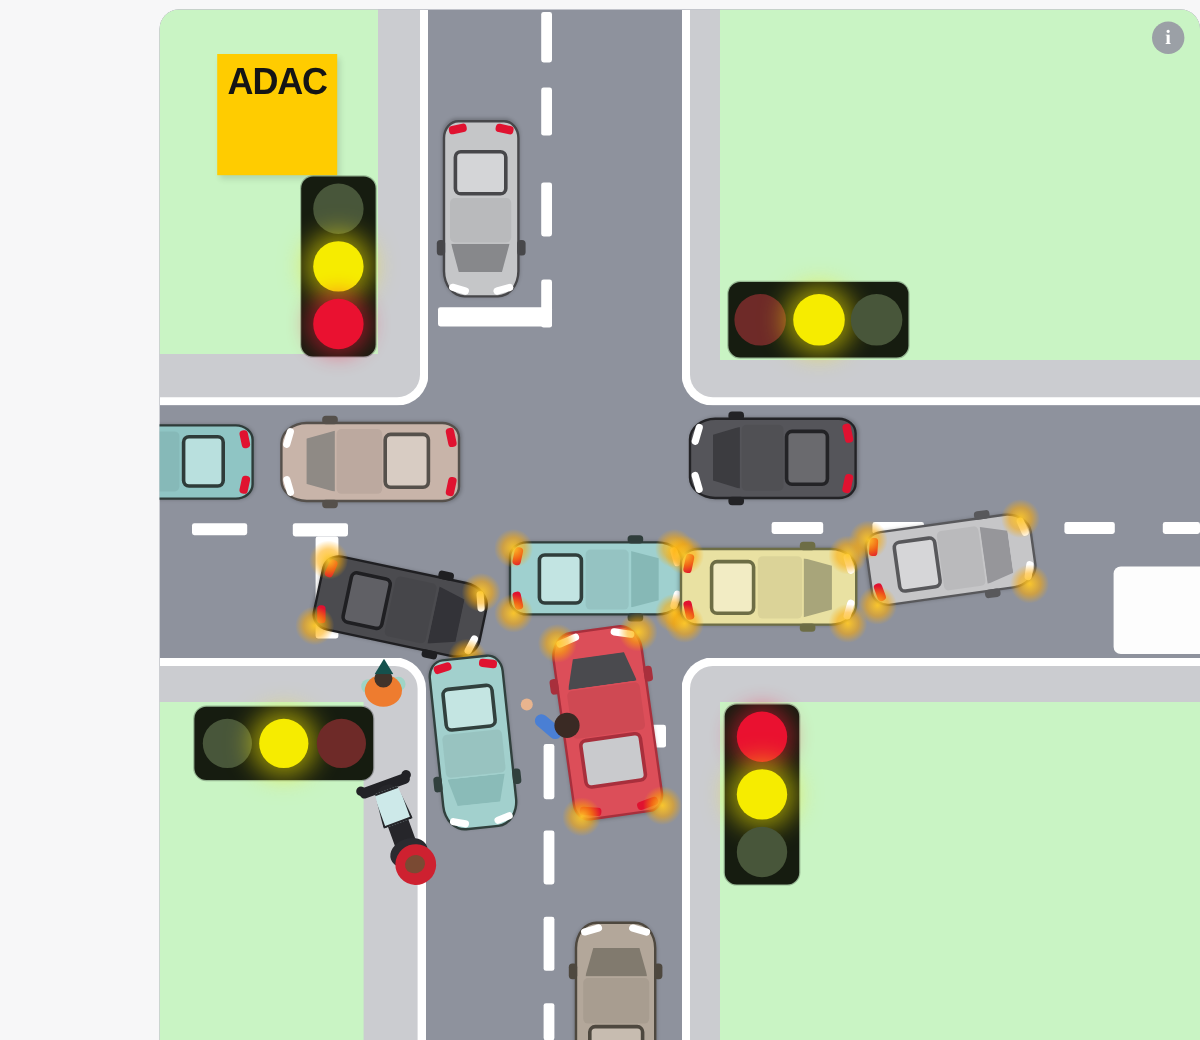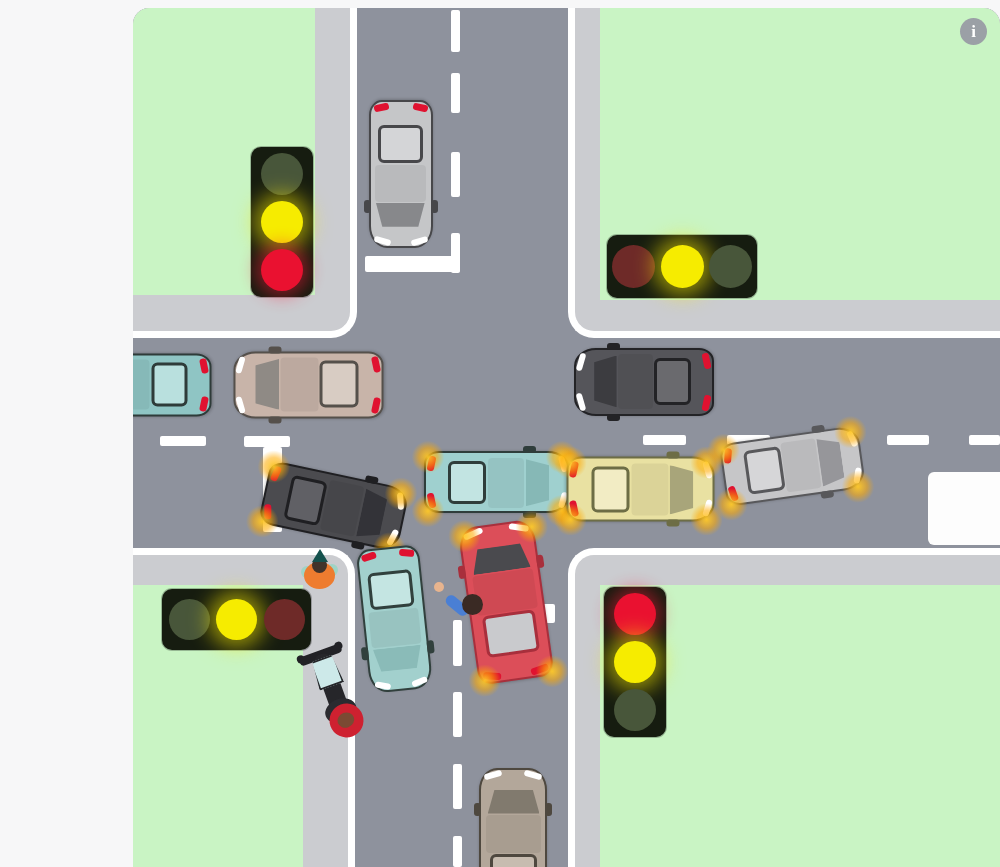--- a/index.html
+++ b/index.html
@@ -36,20 +36,23 @@
   <div class="block tl"></div>
   <div class="block tr"></div>
   <div class="block bl"></div>
   <div class="block br"></div>
 
   <div class="grass tl"></div>
   <div class="grass tr"></div>
   <div class="grass bl"></div>
   <div class="grass br"></div>
 
+  <div class="adac">
+    <span>ADAC</span>
+  </div>
 
   <div class="info">
     <span>i</span>
   </div>
 <div style="position: absolute; left: 318px; top: 2px; width: 9px; height: 42px; background: rgb(255, 255, 255); border-radius: 2px; z-index: 2;"></div>
     <div style="position: absolute; left: 318px; top: 65px; width: 9px; height: 40px; background: rgb(255, 255, 255); border-radius: 2px; z-index: 2;"></div>
     <div style="position: absolute; left: 318px; top: 144px; width: 9px; height: 45px; background: rgb(255, 255, 255); border-radius: 2px; z-index: 2;"></div>
     <div style="position: absolute; left: 318px; top: 225px; width: 9px; height: 40px; background: rgb(255, 255, 255); border-radius: 2px; z-index: 2;"></div>
     <div style="position: absolute; left: 232px; top: 248px; width: 95px; height: 16px; background: rgb(255, 255, 255); border-radius: 2px; z-index: 2;"></div>
     <div style="position: absolute; left: 27px; top: 428px; width: 46px; height: 10px; background: rgb(255, 255, 255); border-radius: 2px; z-index: 2;"></div>

